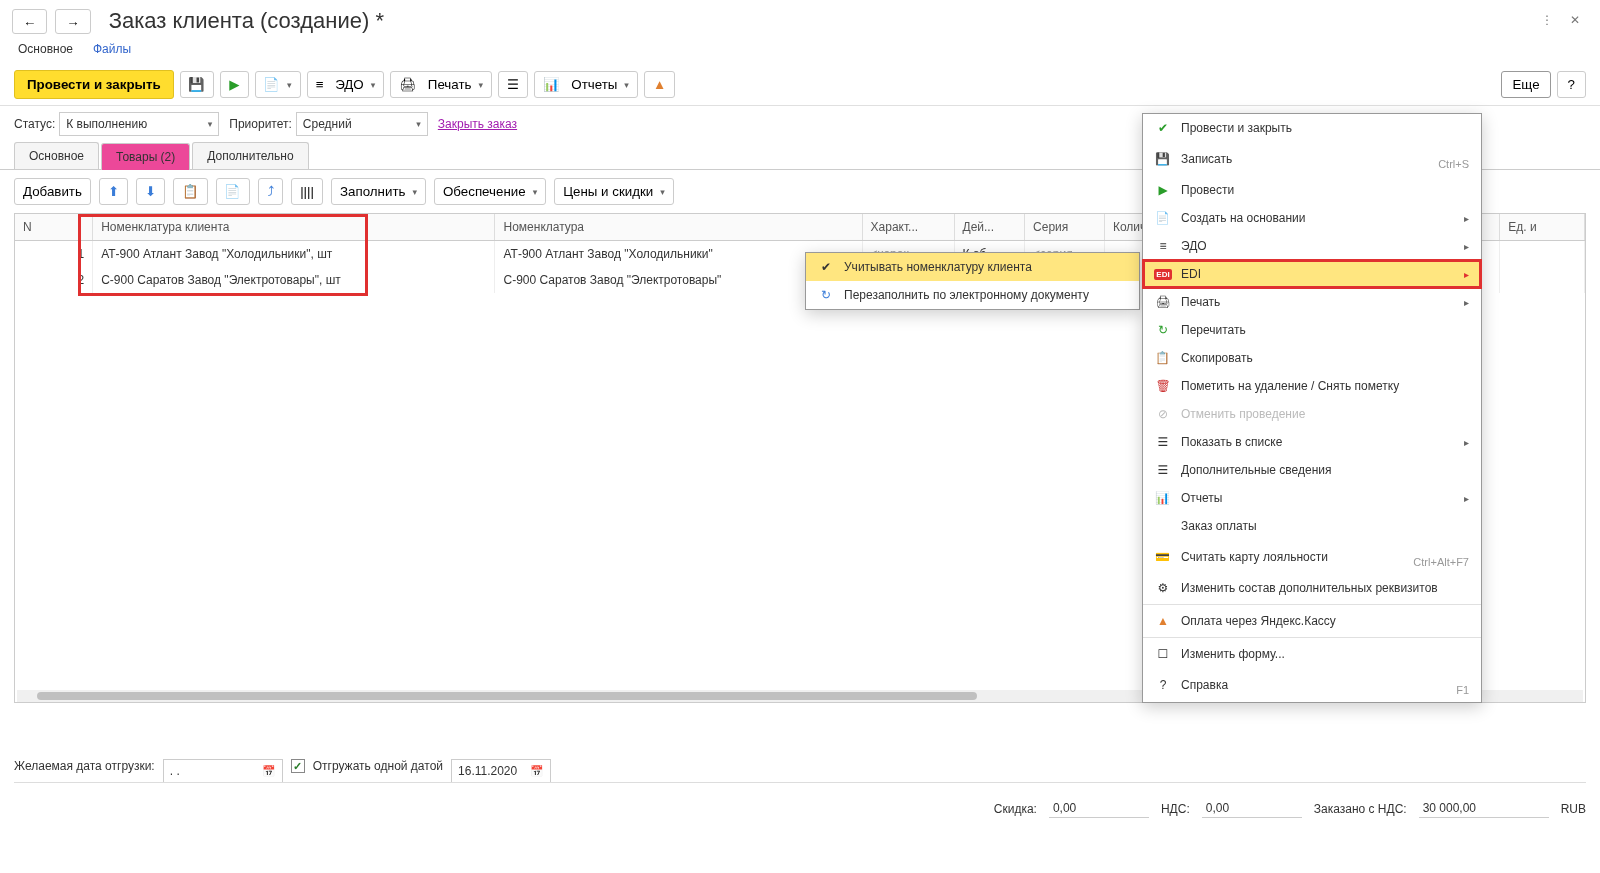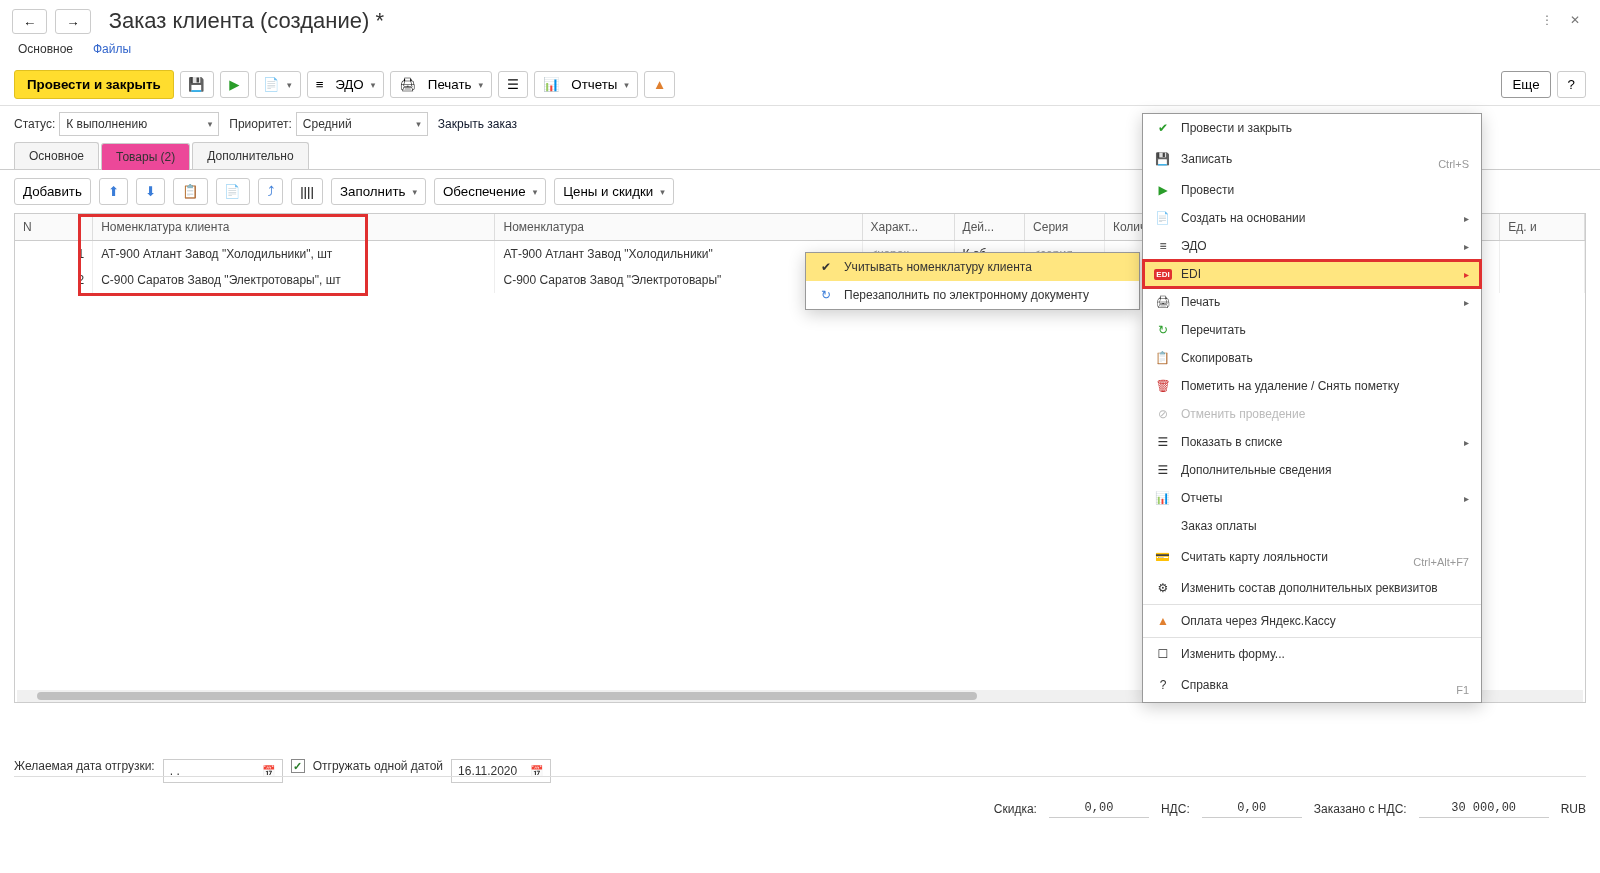--- a/index.html
+++ b/index.html
@@ -16,21 +16,21 @@
 .btn-yellow { background: #ffdd2e; border: 1px solid #e0c020; padding: 6px 12px; font-weight: bold; border-radius: 3px; cursor: pointer; }
 .btn { background: #fff; border: 1px solid #ccc; padding: 5px 8px; border-radius: 3px; cursor: pointer; display: flex; align-items: center; gap: 4px; min-height: 26px; }
 .btn.dd::after { content: "▾"; font-size: 9px; color: #666; margin-left: 3px; }
 .toolbar-spacer { flex: 1; }
 .btn-more { background: #fff; border: 1px solid #999; padding: 5px 10px; border-radius: 3px; cursor: pointer; }
 .btn-help { background: #fff; border: 1px solid #ccc; padding: 5px 10px; border-radius: 3px; cursor: pointer; }
 .filter-row { display: flex; align-items: center; padding: 6px 14px; gap: 0; }
 .filter-label { margin-right: 4px; }
 .select { border: 1px solid #ccc; padding: 4px 6px; display: flex; align-items: center; justify-content: space-between; }
 .select::after { content: "▾"; font-size: 9px; color: #666; margin-left: 6px; }
-.link-close { color: #0f172a; margin-left: 10px; cursor: pointer; }
+.link-close { color: #a21caf; text-decoration: underline; margin-left: 10px; cursor: pointer; }
 .tabs { display: flex; padding: 0 14px; border-bottom: 1px solid #ccc; }
 .tab { padding: 6px 14px; border: 1px solid #ccc; border-bottom: none; margin-right: 2px; background: #f5f5f5; cursor: pointer; border-radius: 3px 3px 0 0; }
 .tab.active { background: #ec4899; position: relative; top: 1px; }
 .tab-toolbar { display: flex; align-items: center; padding: 8px 14px; gap: 8px; }
 .table-wrap { margin: 0 14px; border: 1px solid #ccc; height: 490px; overflow: auto; position: relative; }
 .table { width: 100%; border-collapse: collapse; }
 .table th { text-align: left; padding: 6px 8px; border-right: 1px solid #ddd; border-bottom: 1px solid #ccc; background: #fafafa; font-weight: normal; color: #555; font-size: 12px; }
 .table td { padding: 6px 8px; border-right: 1px solid #eee; font-size: 12px; }
 .col-n { width: 55px; text-align: right; }
 .col-client { width: 285px; }
@@ -50,22 +50,22 @@
 .popup-item .arrow { margin-left: auto; color: #666; font-size: 10px; }
 .popup-item .shortcut { margin-left: auto; color: #999; font-size: 11px; margin-top: 10px; }
 .popup-item.disabled { color: #bbb; }
 .popup-sep { height: 1px; background: #e0e0e0; margin: 2px 0; }
 .edi-badge { background: #e03030; color: #fff; font-size: 8px; font-weight: bold; padding: 1px 2px; border-radius: 2px; }
 .bottom-row { position: absolute; bottom: 90px; left: 14px; right: 14px; display: flex; align-items: flex-start; gap: 8px; }
 .date-input { border: 1px solid #ccc; padding: 4px 6px; width: 120px; display: flex; justify-content: space-between; align-items: center; }
 .date-input::after { content: "📅"; font-size: 11px; color: #888; }
 .checkbox { width: 14px; height: 14px; border: 1px solid #888; display: inline-flex; align-items: center; justify-content: center; }
 .checkbox.checked::after { content: "✓"; color: #2a7d2a; font-size: 11px; font-weight: bold; }
-.summary-row { position: absolute; bottom: 55px; left: 14px; right: 14px; display: flex; align-items: center; justify-content: flex-end; gap: 12px; padding-top: 22px; border-top: 1px solid #ddd; }
-.sum-field { border-bottom: 1px solid #ccc; min-width: 100px; text-align: center; padding: 2px 4px; font-family: Liberation Mono, monospace; }
+.summary-row { position: absolute; bottom: 55px; left: 14px; right: 14px; display: flex; align-items: center; justify-content: flex-end; gap: 12px; padding-top: 16px; border-top: 1px solid #ddd; }
+.sum-field { border-bottom: 1px solid #ccc; min-width: 100px; text-align: left; padding: 2px 4px; }
 .icon-save { color: #3b7dd8; }
 .icon-green { color: #2a9d2a; }
 .icon-orange { color: #e08030; }
 </style>
 </head>
 <body>
 
 <div class="header-row">
   <button class="nav-btn">←</button>
   <button class="nav-btn">→</button>

